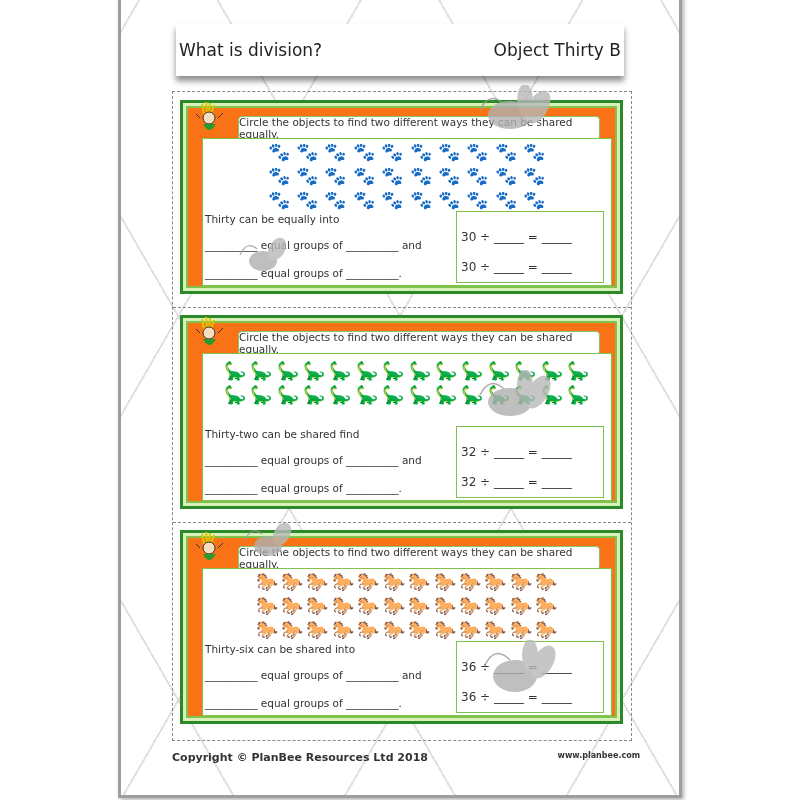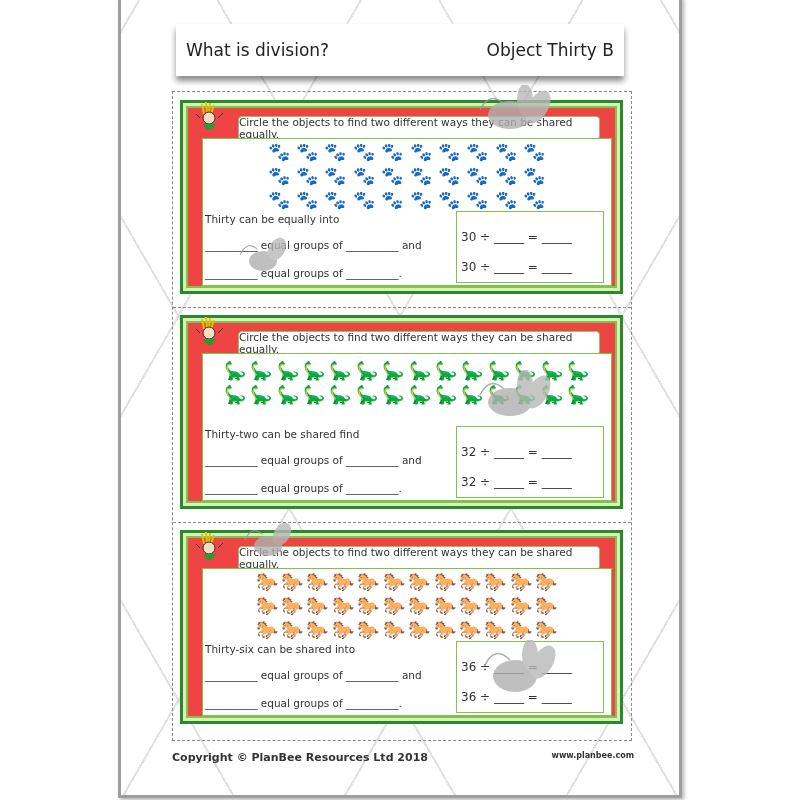--- a/index.html
+++ b/index.html
@@ -12,37 +12,37 @@
     background:#fff; border:3px solid #9e9e9e; box-shadow:2px 2px 4px rgba(0,0,0,0.3);
     box-sizing:border-box;
     background-image:
       repeating-linear-gradient(60deg, transparent 0 96px, rgba(200,200,200,0.55) 96px 98px, transparent 98px 192px),
       repeating-linear-gradient(-60deg, transparent 0 96px, rgba(200,200,200,0.55) 96px 98px, transparent 98px 192px);
   }
   .title-bar {
     position:absolute; left:176px; top:24px; width:448px; height:52px;
     background:#fff; box-shadow:0 5px 6px rgba(0,0,0,0.45);
     display:flex; justify-content:space-between; align-items:center;
-    padding:0 10px; box-sizing:border-box; font-size:17px; color:#222;
+    padding:0 3px; box-sizing:border-box; font-size:17px; color:#222;
   }
   .card-area {
     position:absolute; left:172px; top:91px; width:458px; height:648px;
     border:1px dashed #888;
   }
   .card-slot {
     position:absolute; left:0; width:458px; height:215px;
     border-bottom:1px dashed #888;
   }
   .card {
     position:absolute; left:7px; top:8px; width:443px; height:194px;
     border:3px solid #2a8a2a; background:#d9f0b8; box-sizing:border-box;
   }
   .card-inner {
     position:absolute; left:3px; top:3px; right:3px; bottom:3px;
-    border:2px solid #7fc24d; background:#ef4444;
+    border:2px solid #7fc24d; background:#f97316;
   }
   .speech {
     position:absolute; left:50px; top:8px; width:360px; height:22px;
     background:#fff; border:1px solid #8cc46a; border-radius:4px;
     font-size:10.5px; color:#333; display:flex; align-items:center; justify-content:center;
   }
   .girl {
     position:absolute; left:4px; top:-6px; width:40px; height:36px;
   }
   .content {
@@ -53,21 +53,21 @@
     position:absolute; left:0; top:2px; width:100%; display:flex; flex-direction:column; align-items:center; gap:2px;
   }
   .obj-row { display:flex; gap:6px; font-size:18px; line-height:22px; }
   .text-lines { position:absolute; left:2px; font-size:10.5px; color:#333; }
   .eq-box {
     position:absolute; right:7px; bottom:2px; width:146px; height:70px;
     border:1px solid #7fc24d; background:#fff; font-size:12px; color:#333;
   }
   .eq-line { position:absolute; left:4px; }
   .footer-left { position:absolute; left:172px; top:751px; font-size:11px; font-weight:bold; color:#333; }
-  .footer-right { position:absolute; right:166px; top:751px; font-size:8px; font-weight:bold; color:#333; }
+  .footer-right { position:absolute; right:160px; top:751px; font-size:8px; font-weight:bold; color:#333; }
   .bee { position:absolute; opacity:0.8; }
 </style>
 </head>
 <body>
 
 <div class="page"></div>
 
 <div class="title-bar">
   <span>What is division?</span>
   <span>Object Thirty B</span>

